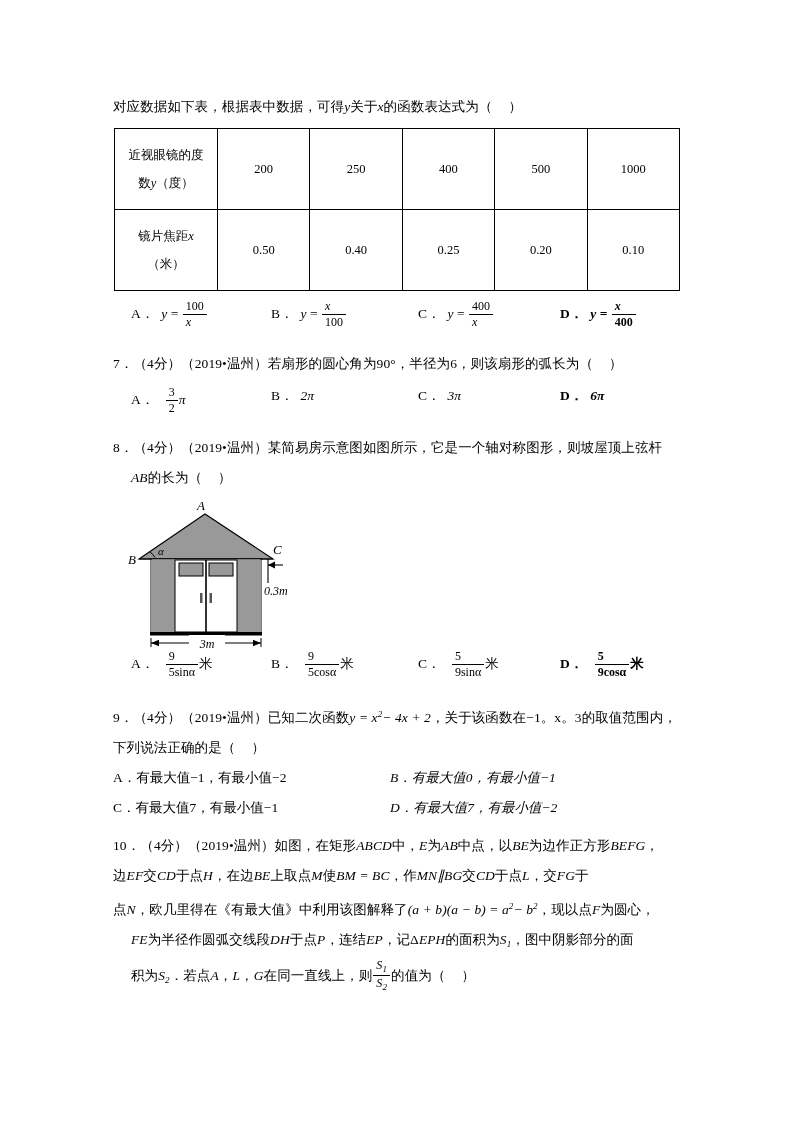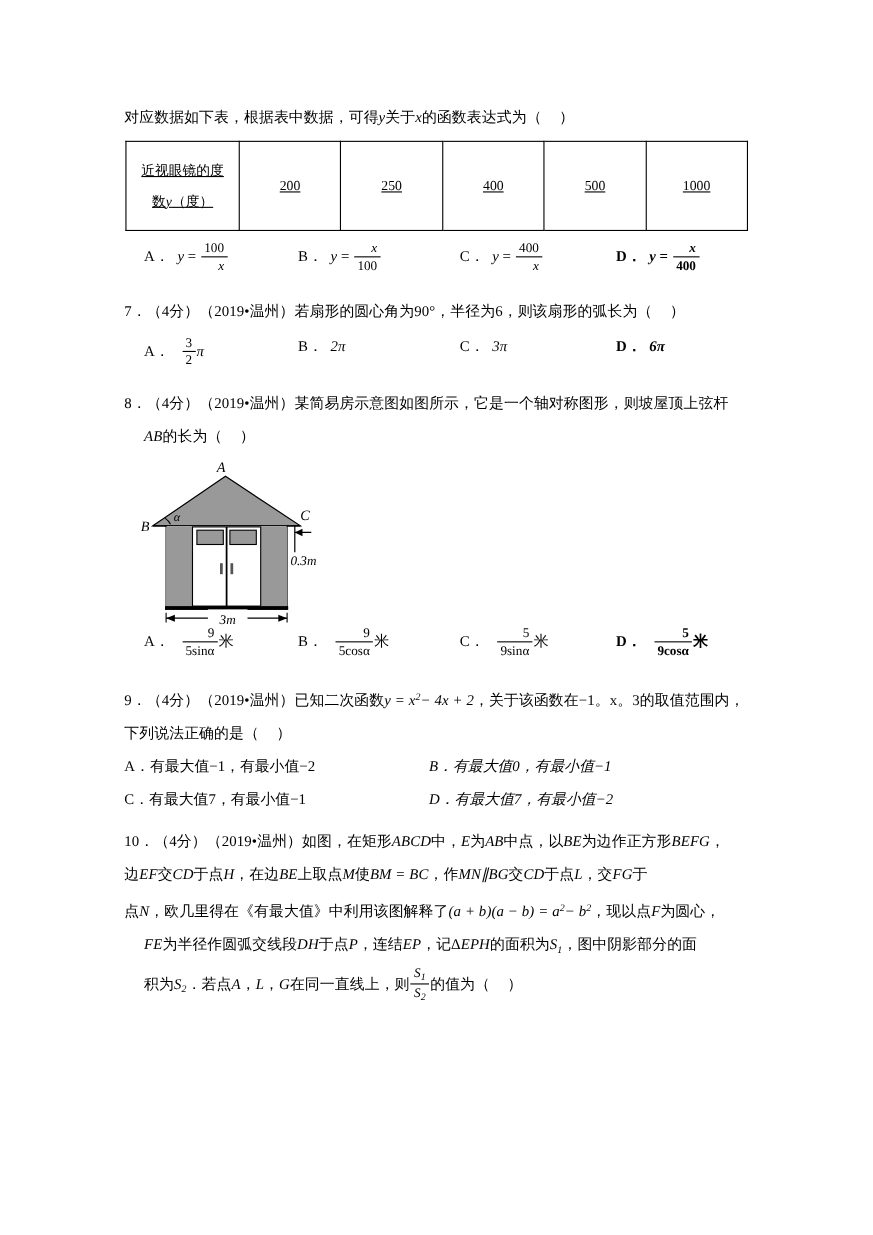--- a/index.html
+++ b/index.html
@@ -40,21 +40,21 @@
   .it { font-style: italic; font-family: "Liberation Serif", serif; }
   .sub { font-size: 9px; vertical-align: -3px; }
   .sup { font-size: 9px; vertical-align: 5px; }
   .sp { display: inline-block; width: 7px; }
   .spw { display: inline-block; width: 16px; }
 
   
   .frac {
     display: inline-block;
     vertical-align: middle;
-    text-align: right;
+    text-align: left;
     line-height: 1.05;
     font-size: 12px;
     position: relative;
     top: -1px;
     margin: 0 1px;
   }
   .frac .num { display: block; padding: 0 3px 1px 3px; }
   .frac .den {
     display: block;
     border-top: 1px solid #000;
@@ -75,21 +75,21 @@
     text-align: center;
     vertical-align: middle;
     height: 36px;
     padding: 0;
   }
   table.data td.rowhead {
     width: 98px;
     line-height: 28px;
     padding: 4px 2px;
   }
-  table.data tr.r1 td { height: 72px; text-decoration: underline; }
+  table.data tr.r1 td { height: 72px; }
   table.data tr.r2 td { height: 72px; }
   .hcell-l1 { display: block; }
   .hcell-l2 { display: block; }
 
   
   .opts {
     position: relative;
     height: 44px;
     font-size: 13.5px;
   }
@@ -138,20 +138,31 @@
         <td class="rowhead">
           <span class="hcell-l1">近视眼镜的度</span>
           <span class="hcell-l2"><span>数</span><span class="it">y</span><span>（度）</span></span>
         </td>
         <td>200</td>
         <td>250</td>
         <td>400</td>
         <td>500</td>
         <td>1000</td>
       </tr>
+      <tr class="r2">
+        <td class="rowhead">
+          <span class="hcell-l1"><span>镜片焦距</span><span class="it">x</span></span>
+          <span class="hcell-l2">（米）</span>
+        </td>
+        <td>0.50</td>
+        <td>0.40</td>
+        <td>0.25</td>
+        <td>0.20</td>
+        <td>0.10</td>
+      </tr>
     </tbody>
       </table>
 
     <div class="opts tall" style="margin-top:10px;">
       <span class="opt opt-a">
         <span>A．</span><span class="sp"></span><span class="it">y</span> <span>=</span>
         <span class="frac"><span class="num">100</span><span class="den it">x</span></span>
       </span>
       <span class="opt opt-b">
         <span>B．</span><span class="sp"></span><span class="it">y</span> <span>=</span>

